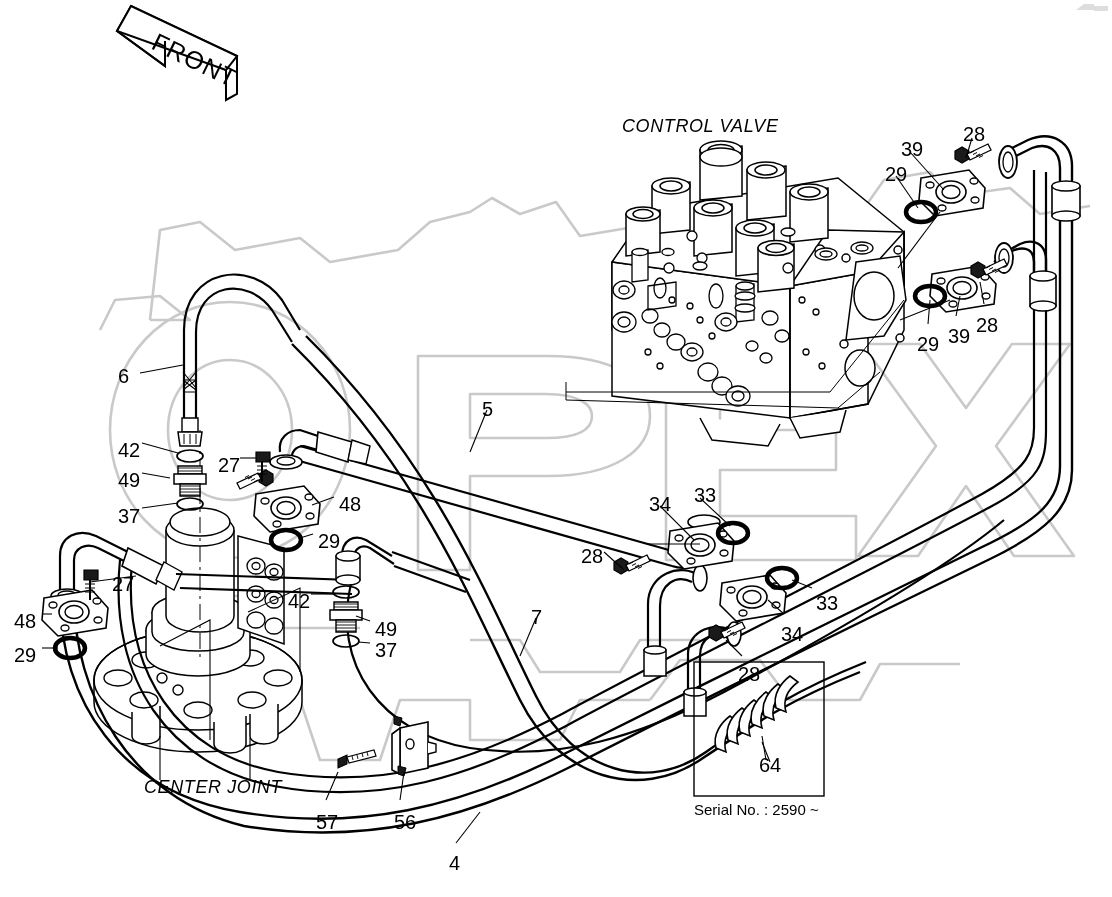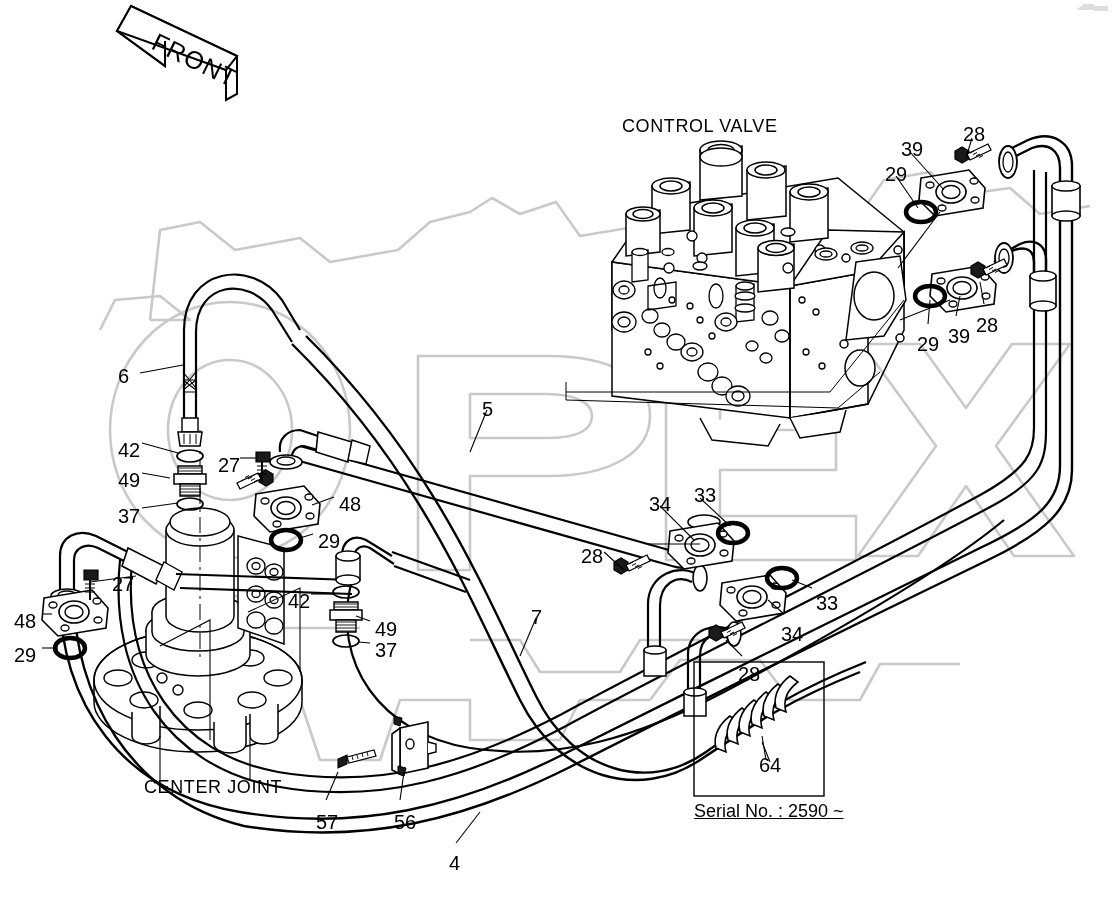--- a/index.html
+++ b/index.html
@@ -4,22 +4,22 @@
 <title>Hydraulic Piping Parts Diagram</title>
 <style>
   html,body{margin:0;padding:0;background:#ffffff;}
   body{width:1112px;height:897px;overflow:hidden;
        font-family:"Liberation Sans","DejaVu Sans",sans-serif;}
   #stage{position:relative;width:1112px;height:897px;background:#fff;}
   #stage svg{position:absolute;left:0;top:0;}
   .lbl{position:absolute;font-family:"Liberation Sans","DejaVu Sans",sans-serif;
        color:#000;white-space:nowrap;line-height:1;}
   .callout{font-size:20px;}
-  .heading{font-size:18px;letter-spacing:.6px;}
-  .serial{font-size:18px;text-decoration:underline;}
+  .heading{font-size:18px;letter-spacing:.6px;font-style:italic;}
+  .serial{font-size:15px;}
 </style>
 </head>
 <body>
 
 <div id="stage">
 
 <svg width="1112" height="897" viewBox="0 0 1112 897">
   <defs>
     <g id="oring-sm">
       <ellipse cx="0" cy="0" rx="15" ry="10" fill="none" stroke="#000" stroke-width="4.5"></ellipse>

